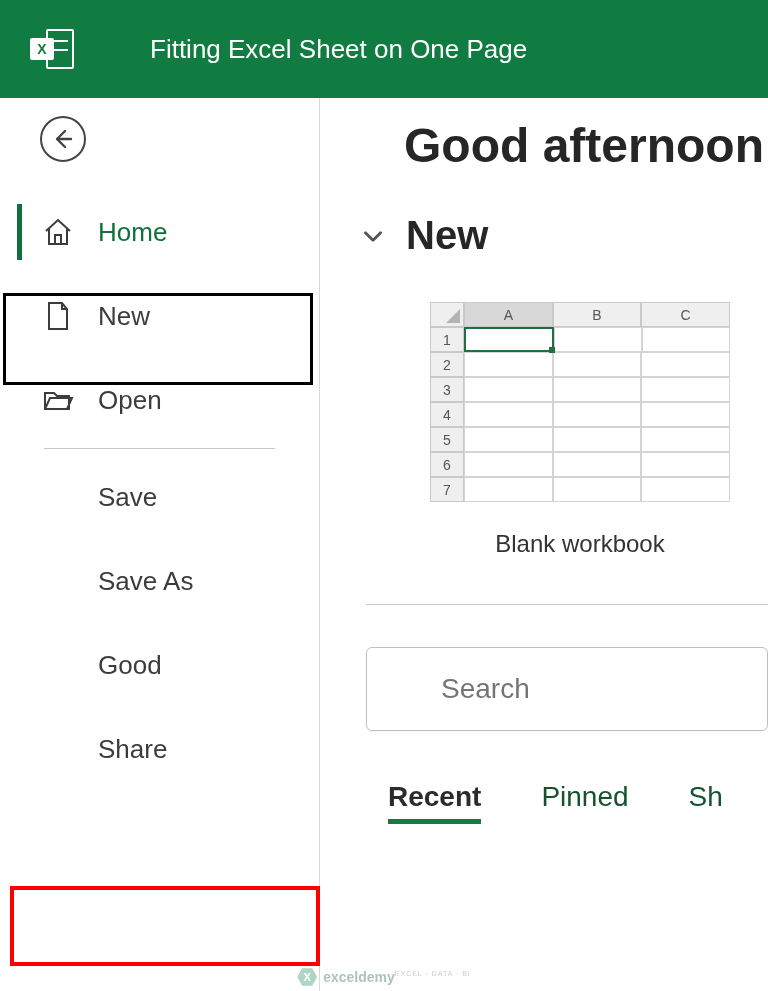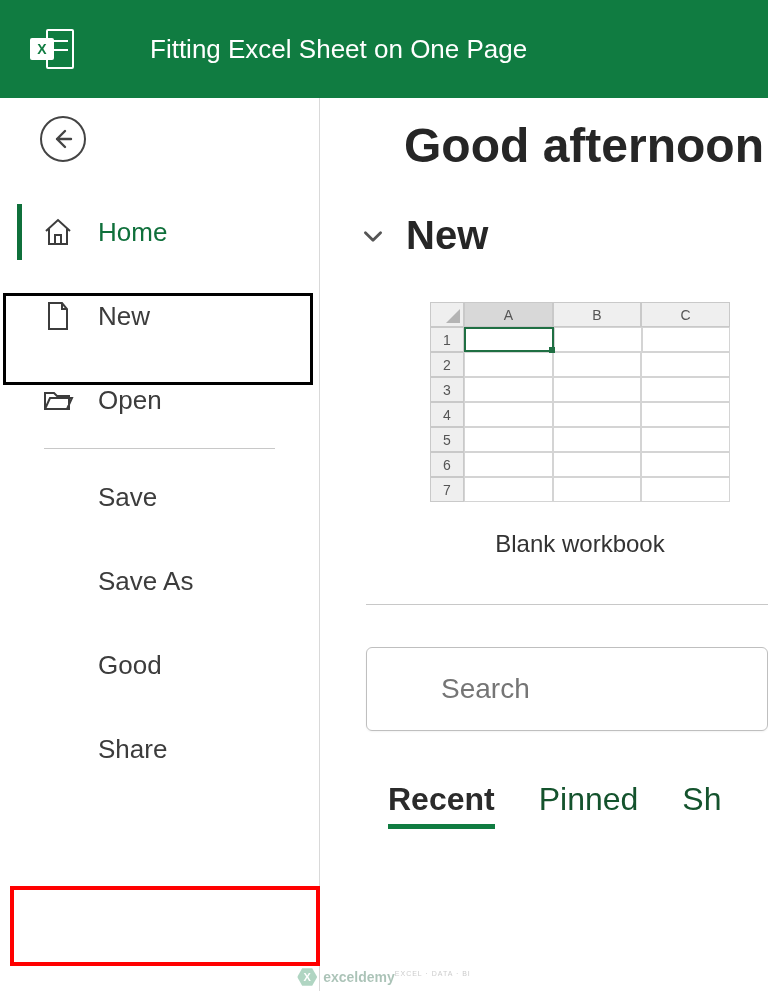--- a/index.html
+++ b/index.html
@@ -263,23 +263,23 @@
     border: none;
     outline: none;
     font-size: 28px;
     color: #777;
     flex: 1;
     background: transparent;
   }
 
   .tabstrip {
     display: flex;
-    gap: 44px;
+    gap: 60px;
     margin: 50px 0 0 68px;
-    font-size: 32px;
+    font-size: 28px;
   }
   .tab { color: #14532d; padding-bottom: 6px; cursor: pointer; }
   .tab.sel {
     color: #2b2b2b;
     font-weight: 700;
     border-bottom: 5px solid #107c41;
   }
 
   .watermark {
     position: absolute;

